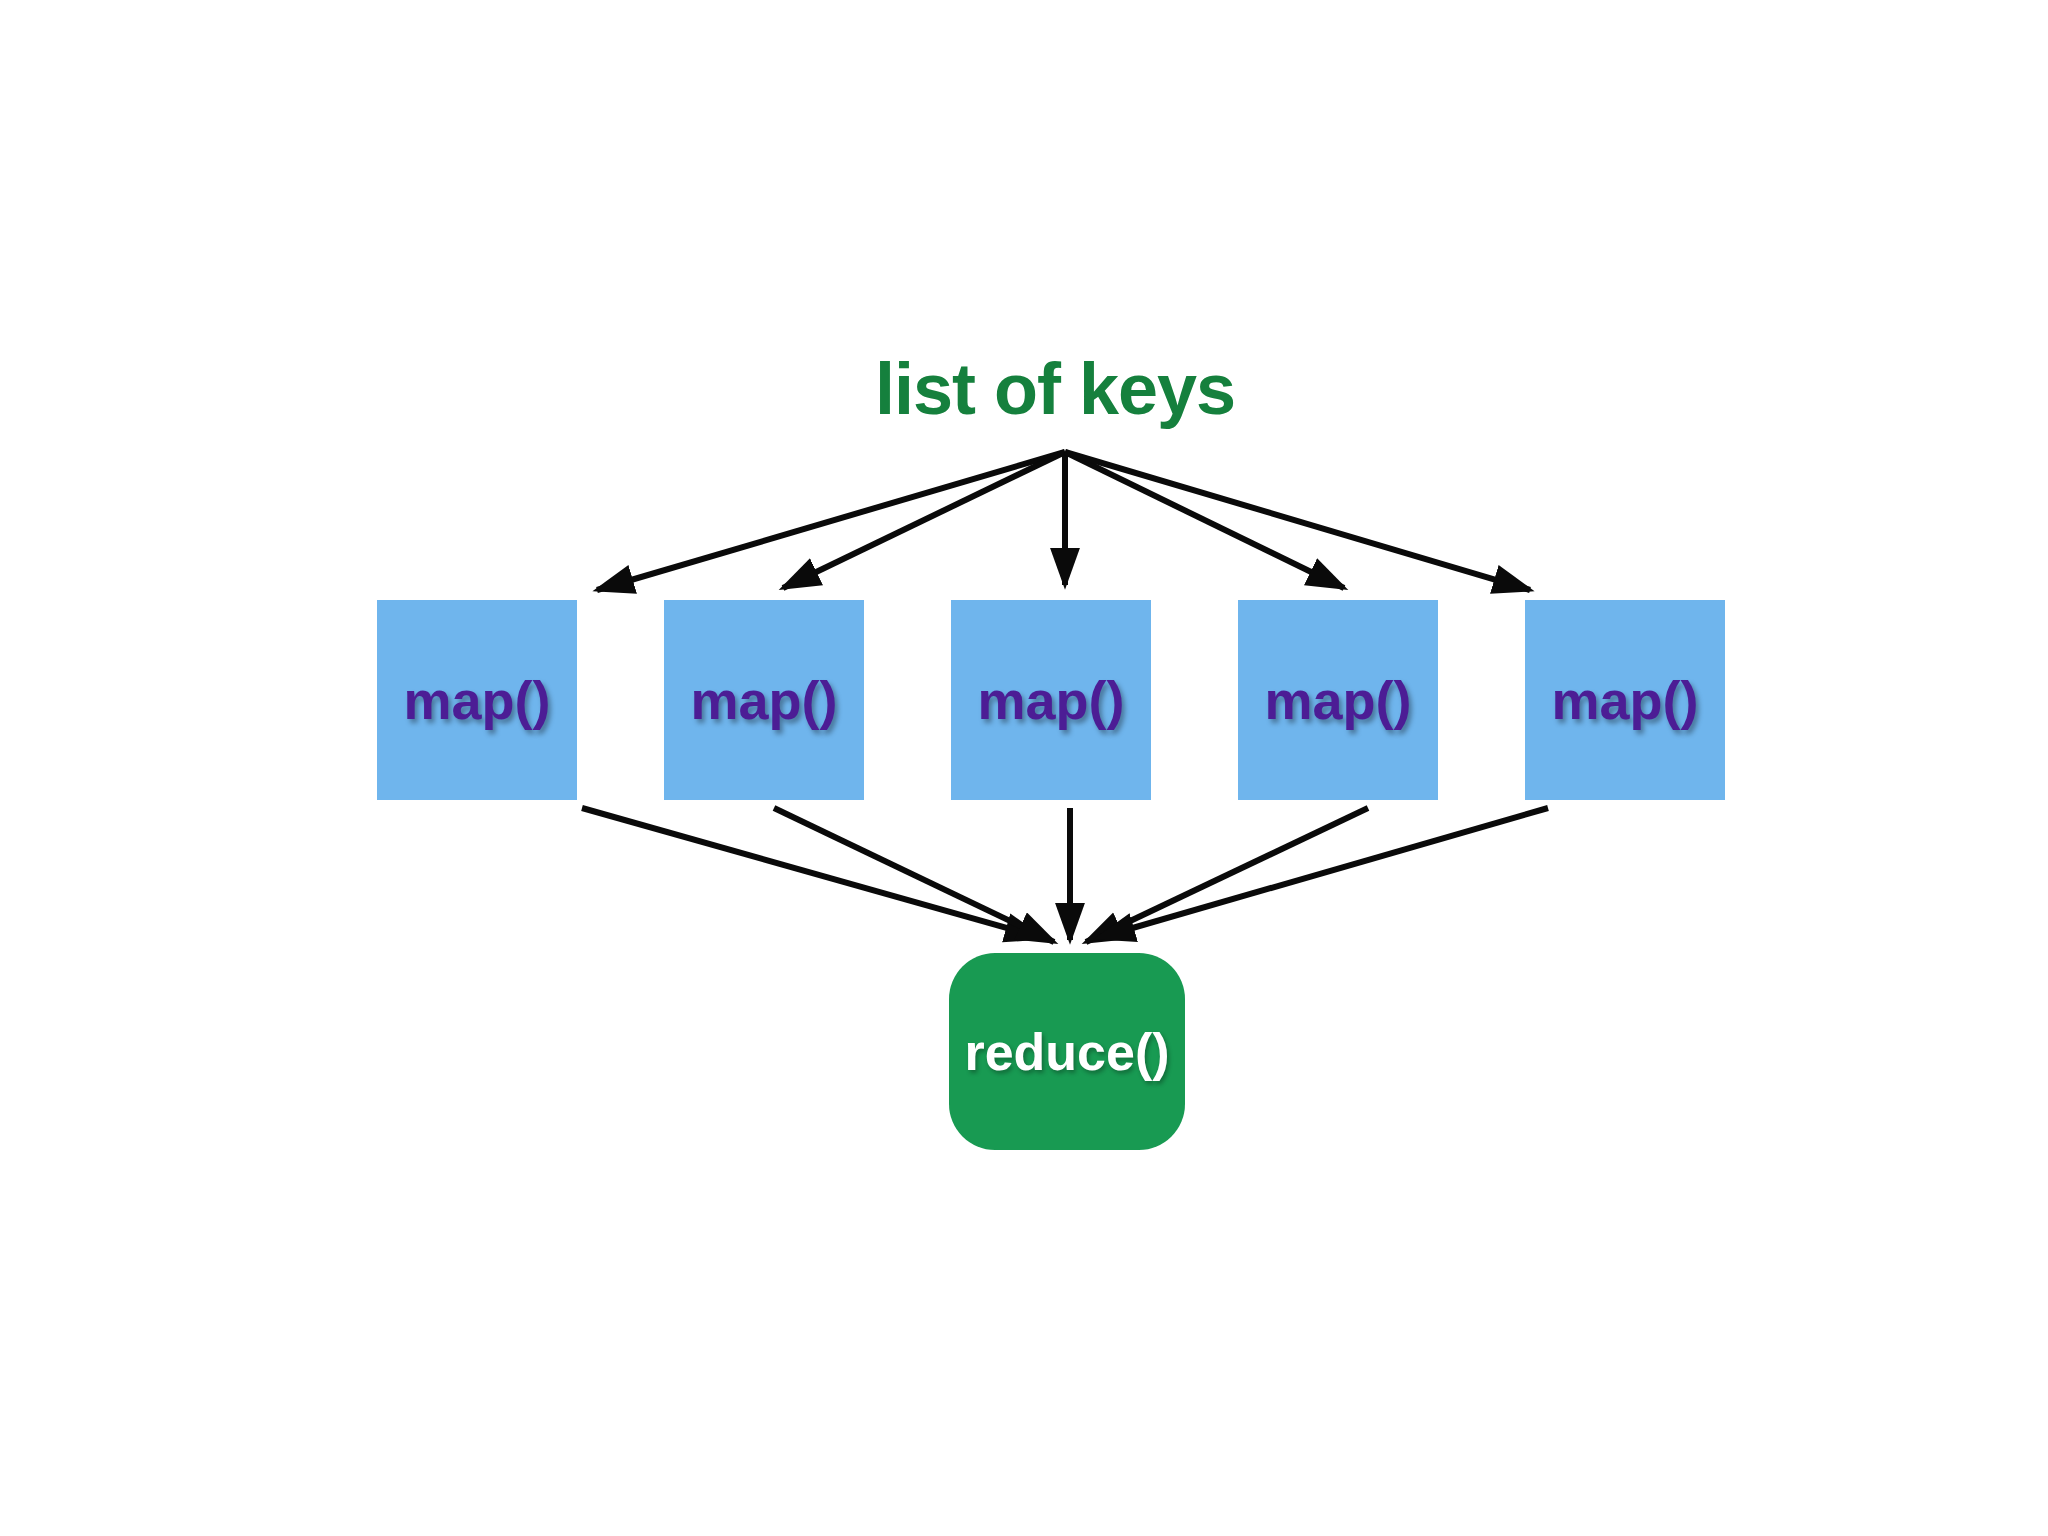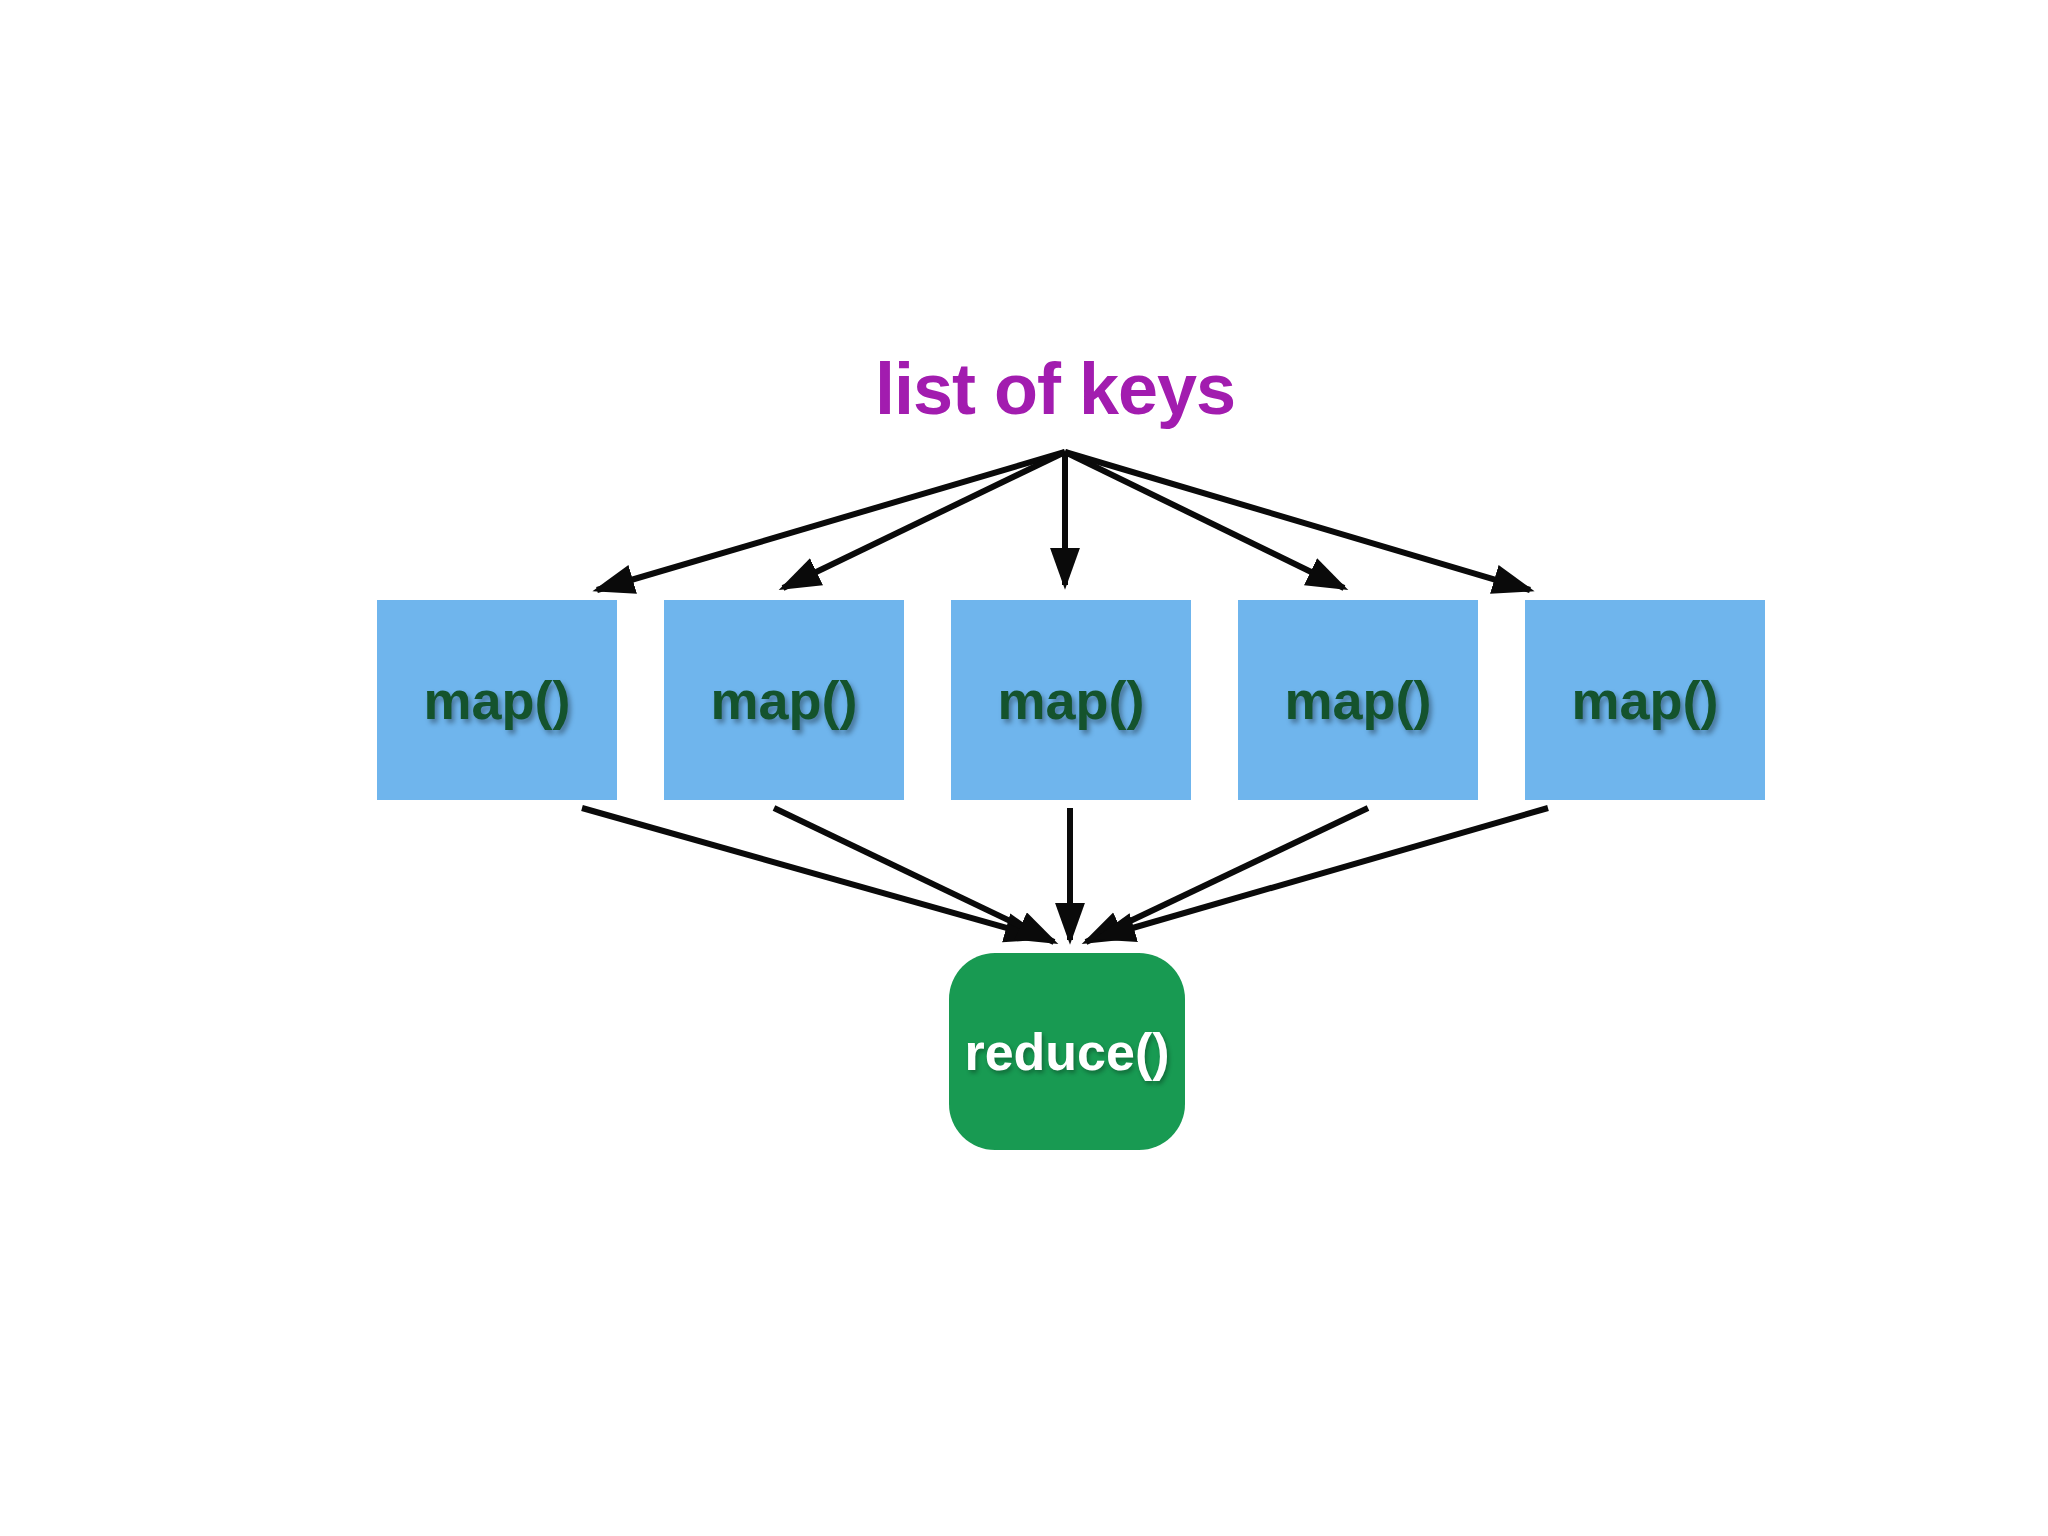--- a/index.html
+++ b/index.html
@@ -40,33 +40,33 @@
     line-height: 1.05;
   }
   .keys-label {
     position: absolute;
     left: 1055px;
     top: 348px;
     transform: translateX(-50%);
     font-size: 72px;
     font-weight: 700;
     letter-spacing: -1px;
-    color: #a21caf;
+    color: #15803d;
     white-space: nowrap;
   }
   .map-node {
     position: absolute;
     top: 600px;
-    width: 240px;
+    width: 200px;
     height: 200px;
     background: #6fb5ed;
     display: flex;
     align-items: center;
     justify-content: center;
-    color: #14532d;
+    color: #4c1d95;
     font-size: 54px;
     font-weight: 700;
     text-shadow: 3px 4px 5px rgba(0,0,0,0.35);
     white-space: nowrap;
   }
   .map-1 { left: 377px; }
   .map-2 { left: 664px; }
   .map-3 { left: 951px; }
   .map-4 { left: 1238px; }
   .map-5 { left: 1525px; }

